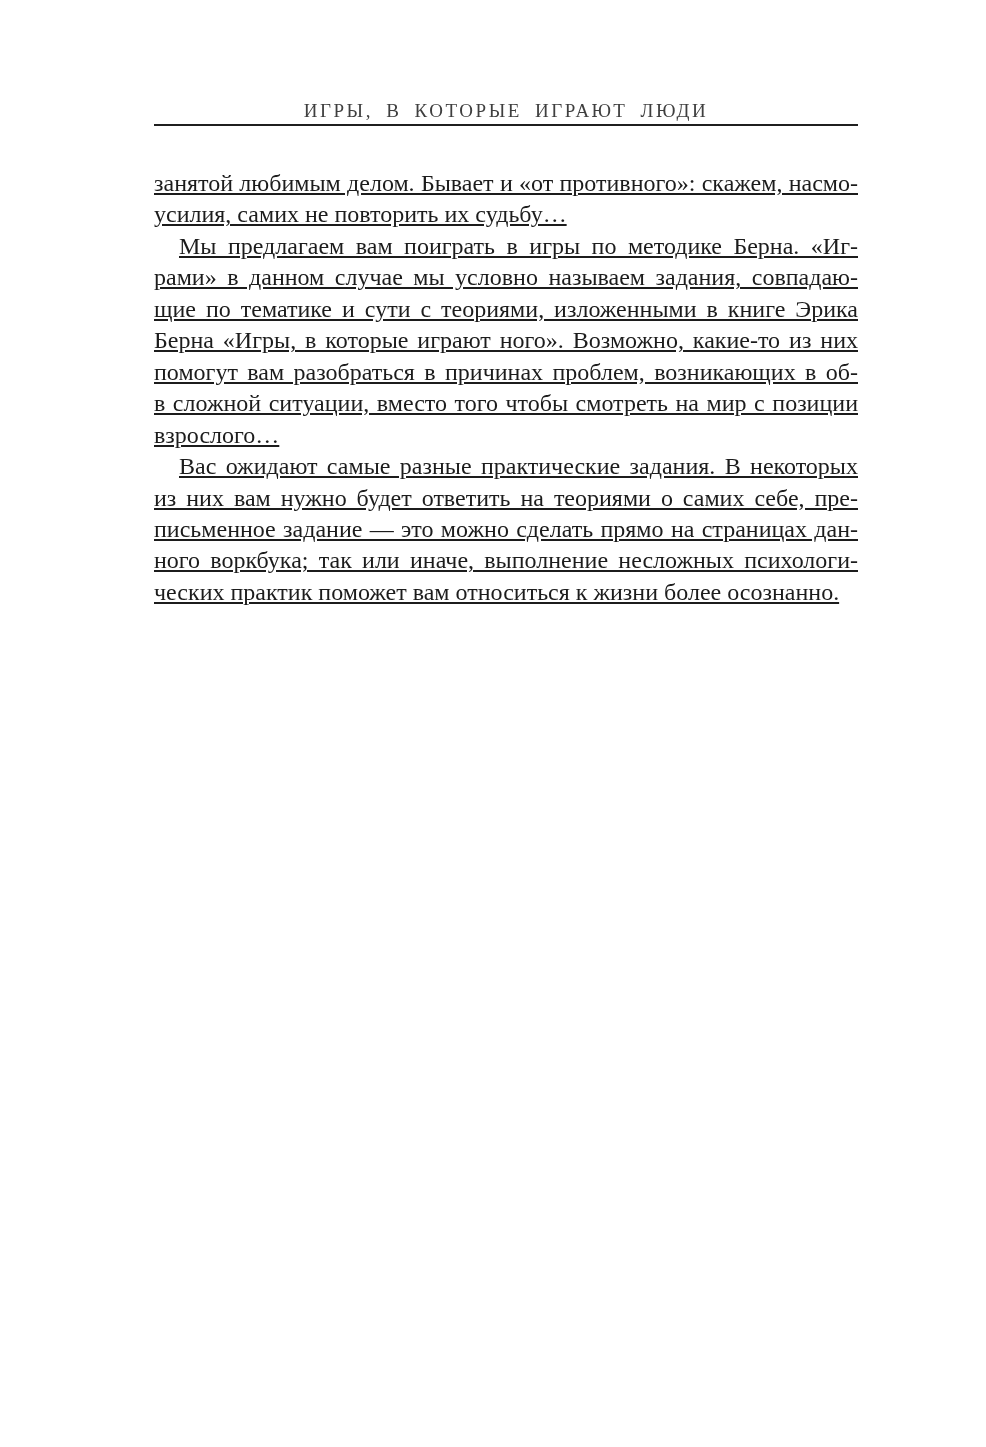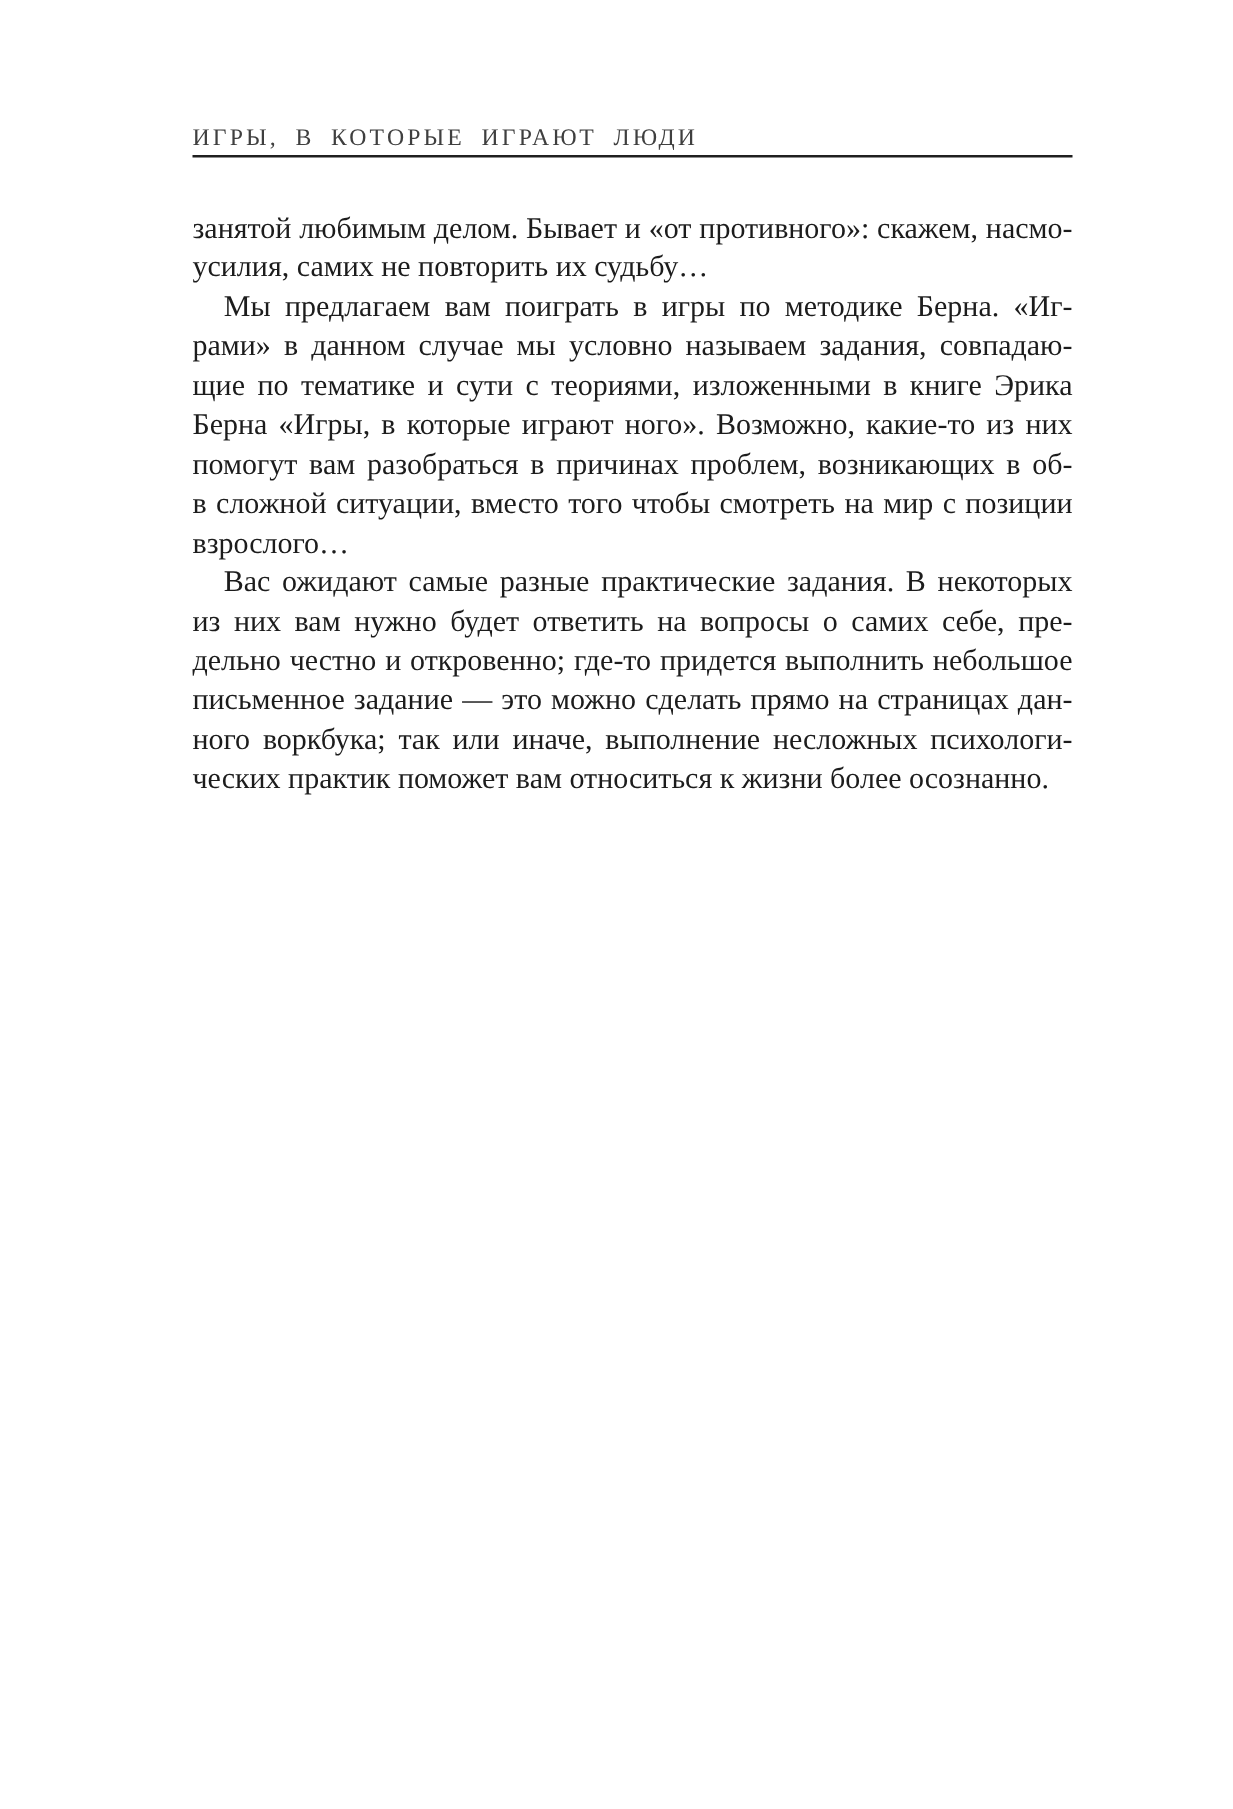--- a/index.html
+++ b/index.html
@@ -13,21 +13,21 @@
     height: 1447px;
     background: #ffffff;
     font-family: "Liberation Serif", "DejaVu Serif", serif;
     overflow: hidden;
   }
   .running-head {
     position: absolute;
     top: 100px;
     left: 154px;
     width: 704px;
-    text-align: left;
+    text-align: center;
     font-size: 19px;
     letter-spacing: 2.5px;
     word-spacing: 6px;
     color: #3f3f3f;
     white-space: nowrap;
   }
   .head-rule {
     position: absolute;
     top: 124px;
     left: 154px;
@@ -44,20 +44,21 @@
     line-height: 31.45px;
     color: #1c1c1c;
   }
   .paragraph {
     margin: 0;
     padding: 0;
   }
   .line {
     text-align: justify;
     text-align-last: justify;
+    text-decoration: underline;
   }
   .line-last {
     text-align: justify;
     text-align-last: left;
   }
   .line-indent {
     text-indent: 25px;
   }
 </style>
 </head>
@@ -75,20 +76,19 @@
         <div class="line line-indent">Мы предлагаем вам поиграть в игры по методике Берна. «Иг-</div>
         <div class="line">рами» в данном случае мы условно называем задания, совпадаю-</div>
         <div class="line">щие по тематике и сути с теориями, изложенными в книге Эрика</div>
         <div class="line">Берна «Игры, в которые играют ного». Возможно, какие-то из них</div>
         <div class="line">помогут вам разобраться в причинах проблем, возникающих в об-</div>
         <div class="line">в сложной ситуации, вместо того чтобы смотреть на мир с позиции</div>
         <div class="line line-last">взрослого…</div>
       </div>
       <div class="paragraph">
         <div class="line line-indent">Вас ожидают самые разные практические задания. В некоторых</div>
-        <div class="line">из них вам нужно будет ответить на вопросы о самих себе, пре-</div>
-        <div class="line">дельно честно и откровенно; где-то придется выполнить небольшое</div>
+        <div class="line">из них вам нужно будет ответить на теориями о самих себе, пре-</div>
         <div class="line">письменное задание — это можно сделать прямо на страницах дан-</div>
         <div class="line">ного воркбука; так или иначе, выполнение несложных психологи-</div>
         <div class="line line-last">ческих практик поможет вам относиться к жизни более осознанно.</div>
       </div>
     </div>
 </div>
 
 </body></html>

